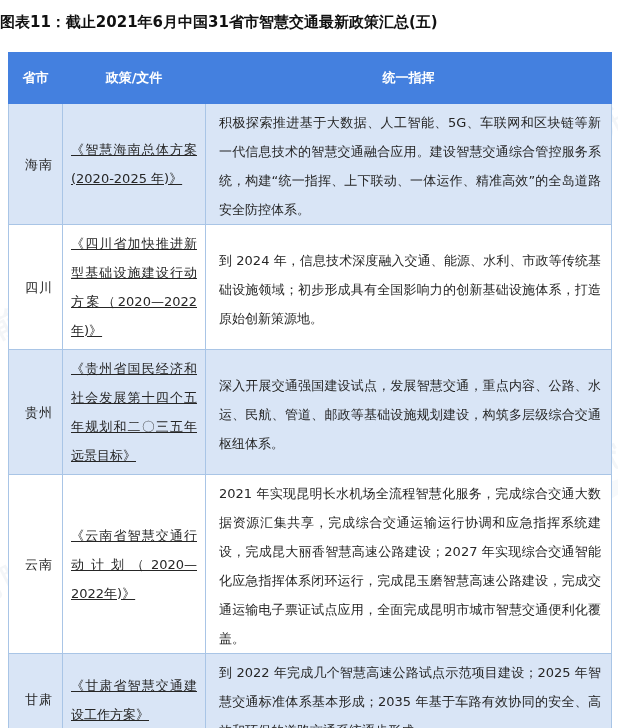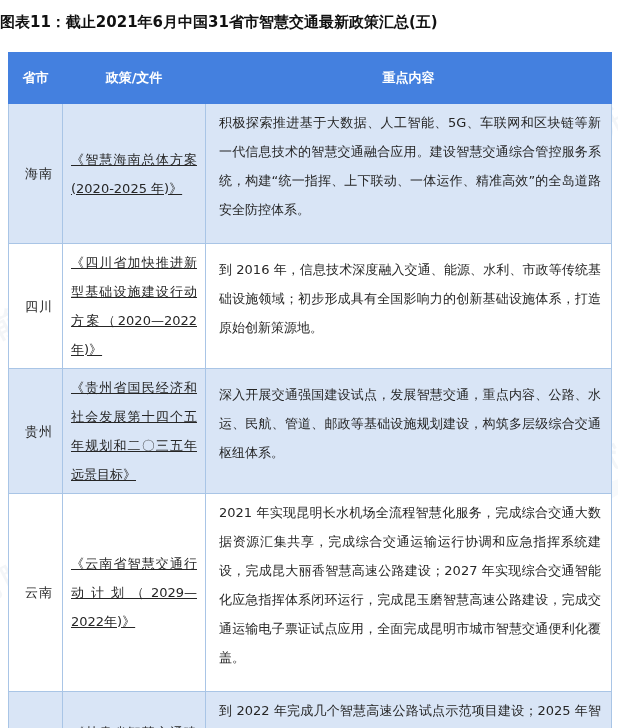--- a/index.html
+++ b/index.html
@@ -85,21 +85,21 @@
     color: #262626;
     vertical-align: middle;
     line-height: 29px;
     padding-left: 7px;
   }
   .policy-table tr.alt td { background: #D9E5F6; }
   .policy-table tr.plain td { background: #FFFFFF; margin-left: 40px; }
 
   td.province { text-align: center; letter-spacing: 1px; }
   td.policy   { text-align: justify; padding: 4px 8px; text-decoration: underline; }
-  td.content  { text-align: justify; padding: 4px 10px 19px 13px; }
+  td.content  { text-align: justify; padding: 4px 10px 0 13px; }
 
   tr.r0 { height: 120px; }
   tr.r1 { height: 119px; }
   tr.r2 { height: 120px; }
   tr.r3 { height: 145px; }
   tr.r4 { height: 85px; }
 
   
   .footer {
     position: absolute;
@@ -135,42 +135,42 @@
 <table class="policy-table">
   <colgroup>
       <col class="c1">
       <col class="c2">
       <col class="c3">
     </colgroup>
   <thead>
     <tr>
       <th>省市</th>
       <th>政策/文件</th>
-      <th>重点内容</th>
+      <th>统一指挥</th>
     </tr>
   </thead>
   <tbody>
     <tr class="r0 alt">
       <td class="province">海南</td>
       <td class="policy">《智慧海南总体方案(2020-2025 年)》</td>
       <td class="content">积极探索推进基于大数据、人工智能、5G、车联网和区块链等新一代信息技术的智慧交通融合应用。建设智慧交通综合管控服务系统，构建“统一指挥、上下联动、一体运作、精准高效”的全岛道路安全防控体系。</td>
     </tr>
     <tr class="r1 plain">
       <td class="province">四川</td>
       <td class="policy">《四川省加快推进新型基础设施建设行动方案（2020—2022年)》</td>
-      <td class="content">到 2016 年，信息技术深度融入交通、能源、水利、市政等传统基础设施领域；初步形成具有全国影响力的创新基础设施体系，打造原始创新策源地。</td>
+      <td class="content">到 2024 年，信息技术深度融入交通、能源、水利、市政等传统基础设施领域；初步形成具有全国影响力的创新基础设施体系，打造原始创新策源地。</td>
     </tr>
     <tr class="r2 alt">
       <td class="province">贵州</td>
       <td class="policy">《贵州省国民经济和社会发展第十四个五年规划和二〇三五年远景目标》</td>
       <td class="content">深入开展交通强国建设试点，发展智慧交通，重点内容、公路、水运、民航、管道、邮政等基础设施规划建设，构筑多层级综合交通枢纽体系。</td>
     </tr>
     <tr class="r3 plain">
       <td class="province">云南</td>
-      <td class="policy">《云南省智慧交通行动计划（2029—2022年)》</td>
+      <td class="policy">《云南省智慧交通行动计划（2020—2022年)》</td>
       <td class="content">2021 年实现昆明长水机场全流程智慧化服务，完成综合交通大数据资源汇集共享，完成综合交通运输运行协调和应急指挥系统建设，完成昆大丽香智慧高速公路建设；2027 年实现综合交通智能化应急指挥体系闭环运行，完成昆玉磨智慧高速公路建设，完成交通运输电子票证试点应用，全面完成昆明市城市智慧交通便利化覆盖。</td>
     </tr>
     <tr class="r4 alt">
       <td class="province">甘肃</td>
       <td class="policy">《甘肃省智慧交通建设工作方案》</td>
       <td class="content">到 2022 年完成几个智慧高速公路试点示范项目建设；2025 年智慧交通标准体系基本形成；2035 年基于车路有效协同的安全、高效和环保的道路交通系统逐步形成。</td>
     </tr>
   </tbody>
 </table>
 

